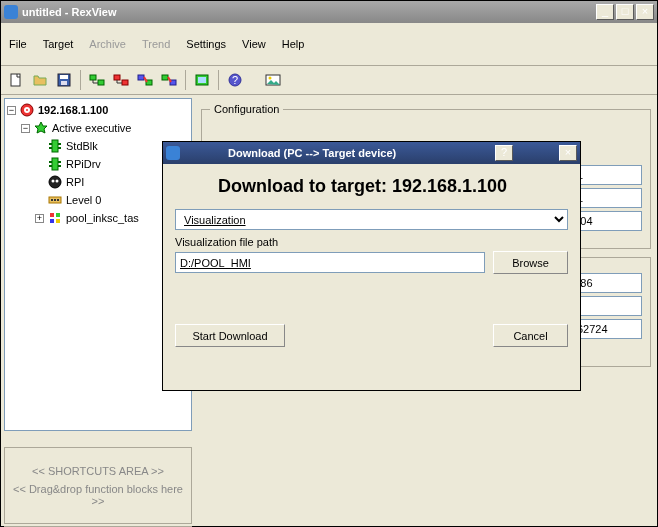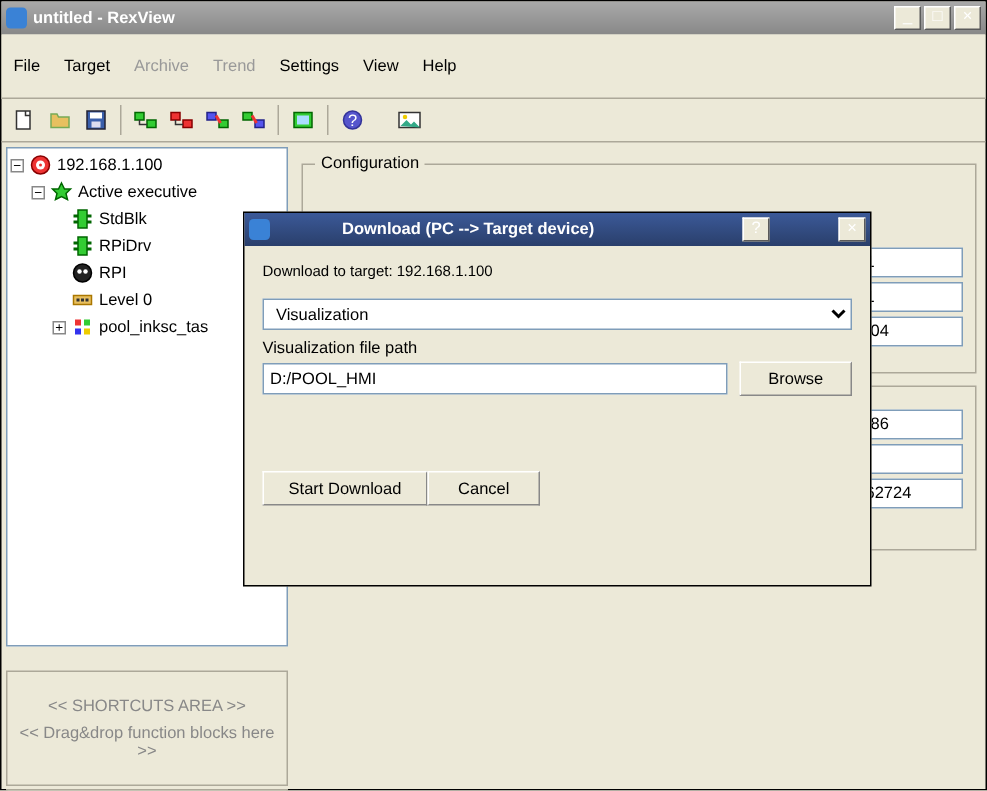--- a/index.html
+++ b/index.html
@@ -36,26 +36,26 @@
 .ext-icon:after { content: "↗"; position: absolute; top: -3px; right: -2px; font-size: 10px; }
 .groupbox { border: 1px solid #aca899; padding: 12px 8px 8px; position: relative; margin-bottom: 8px; }
 .groupbox-title { position: absolute; top: -7px; left: 8px; background: #ece9d8; padding: 0 4px; }
 .form-row { display: flex; align-items: center; margin: 3px 0; gap: 6px; justify-content: flex-end; }
 .form-row label { white-space: nowrap; }
 .form-row input { width: 160px; border: 1px solid #7f9db9; background: #fff; padding: 2px 4px; height: 20px; }
 .form-row .wide { width: 240px; }
 
 .dialog { left: 162px; top: 141px; width: 419px; height: 250px; z-index: 10; }
 .dialog .content { padding: 12px 12px; }
-.dialog h3 { font-size: 10px; font-weight: normal; margin-bottom: 12px; }
-.dialog select, .dialog input { width: 100%; border: 1px solid #7f9db9; background: #fff; padding: 2px 4px; height: 21px; }
+.dialog h3 { font-size: 18px; font-weight: bold; margin-bottom: 12px; margin-left: 43px; }
+.dialog select, .dialog input { width: 100%; border: 1px solid #7f9db9; background: #fff; padding: 2px 4px; height: 21px; text-decoration: underline; }
 .dialog .row { display: flex; gap: 8px; margin-bottom: 6px; align-items: center; }
 .dialog label { display: block; margin: 6px 0 3px; }
 .btn { padding: 3px 12px; min-width: 75px; height: 23px; background: #ece9d8; border: 1px solid #888; border-top-color: #fff; border-left-color: #fff; cursor: pointer; }
-.dialog-buttons { display: flex; justify-content: flex-start; margin-top: 50px; }
+.dialog-buttons { display: flex; justify-content: space-between; margin-top: 50px; }
 svg { display: block; }
 </style>
 </head>
 <body>
 
 <div class="window" style="left:0;top:0;width:658px;height:527px;">
   <div class="titlebar">
     <span class="title-icon"></span>
     <span class="title-text">untitled - RexView</span>
     <span class="win-btn">_</span>
@@ -147,21 +147,21 @@
       <div class="tree-container">
         <div class="tree-node">
           <span class="tree-toggler">−</span>
           <span class="tree-icon">
               <svg width="16" height="16">
                 <circle cx="8" cy="8" r="6" fill="#e33" stroke="#800"></circle>
                 <circle cx="8" cy="8" r="3" fill="#fff"></circle>
                 <circle cx="8" cy="8" r="1" fill="#e33"></circle>
               </svg>
             </span>
-          <span class="tree-label" style="font-weight:normal">192.168.1.100</span>
+          <span class="tree-label" style="font-weight:bold">192.168.1.100</span>
         </div>
         <div class="tree-node">
           <span class="indent" style="width:14px"></span>
           <span class="tree-toggler">−</span>
           <span class="tree-icon">
               <svg width="16" height="16">
                 <path d="M8 2l2 4 4 0-3 3 1 4-4-2-4 2 1-4-3-3 4 0z" fill="#3c3" stroke="#060"></path>
               </svg>
             </span>
           <span class="tree-label">Active executive</span>

